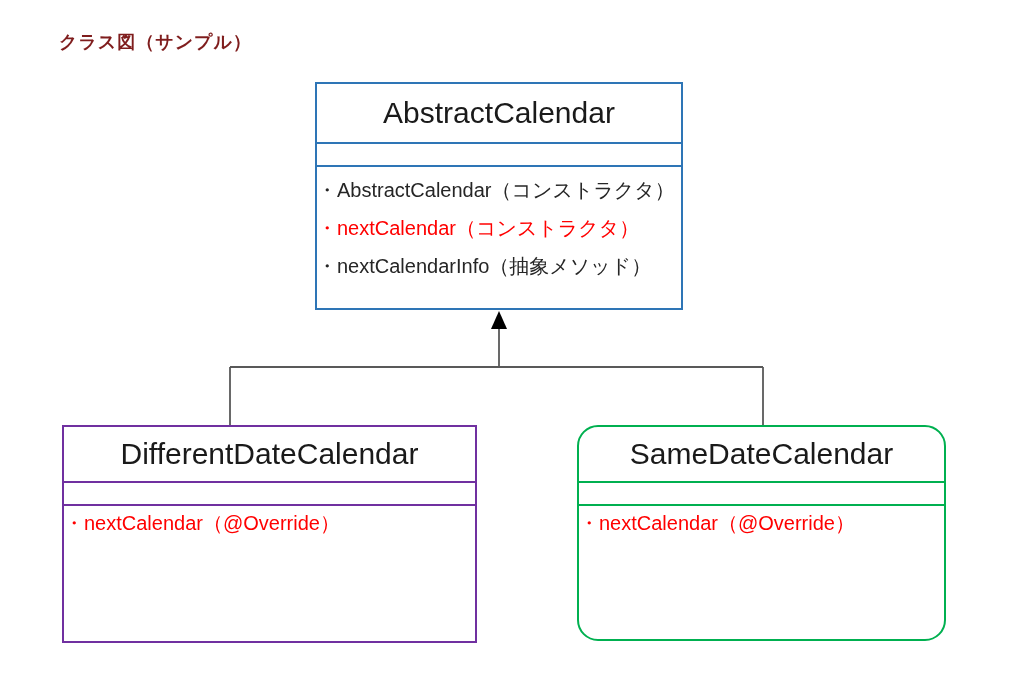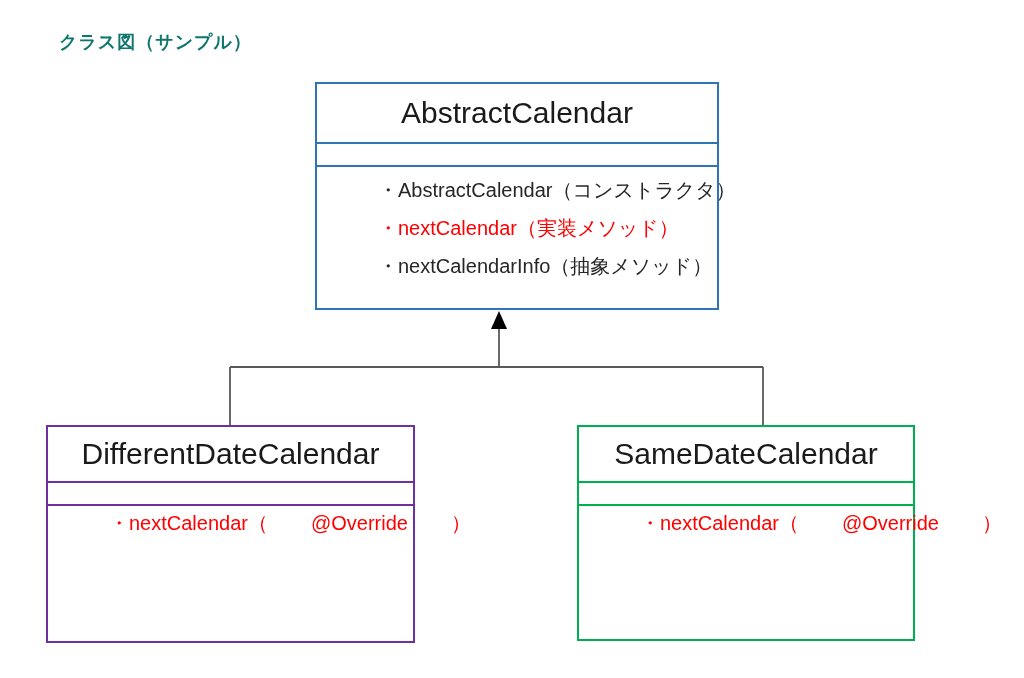--- a/index.html
+++ b/index.html
@@ -12,21 +12,21 @@
     font-family:"Liberation Sans","DejaVu Sans",sans-serif;
     color:#262626;
     overflow:hidden;
   }
   .page-title{
     position:absolute;
     left:59px;
     top:30px;
     font-size:18px;
     font-weight:bold;
-    color:#0f766e;
+    color:#7f1d1d;
     letter-spacing:1px;
   }
   .connectors{
     position:absolute;
     left:0;top:0;
     width:1024px;height:678px;
     pointer-events:none;
   }
   .classbox{
     position:absolute;
@@ -47,52 +47,51 @@
     border-bottom:2px solid;
     border-color:inherit;
   }
   .classbox .sec-methods{
     padding:0;
   }
   .method-line{
     display:flex;
     align-items:center;
     font-size:20px;
-    padding-left:13px;
     white-space:nowrap;
-    margin-left:48px;
   }
   
   .box-abstract{
     left:315px; top:82px;
-    width:404px; height:228px;
+    width:368px; height:228px;
     border-color:#2E75B6;
   }
   .box-abstract .sec-title{height:58px;}
   .box-abstract .sec-fields{height:21px;}
   .box-abstract .sec-methods{padding-top:4px;}
   .box-abstract .method-line{height:38px;}
   
   .box-different{
-    left:46px; top:425px;
-    width:369px; height:218px;
+    left:62px; top:425px;
+    width:415px; height:218px;
     border-color:#7030A0;
   }
   
   .box-same{
     left:577px; top:425px;
-    width:338px; height:216px;
+    width:369px; height:216px;
     border-color:#00B050;
+    border-radius:21px;
   }
   .box-different .sec-title,
   .box-same .sec-title{height:54px;}
   .box-different .sec-fields,
   .box-same .sec-fields{height:21px;}
   .box-different .method-line,
-  .box-same .method-line{height:34px;gap:43px;}
+  .box-same .method-line{height:34px;}
   .c-black{color:#262626;}
   .c-red{color:#FF0000;}
   .it{}
 </style>
 </head>
 <body>
 
 <div class="stage">
 
   <div class="page-title">クラス図（サンプル）</div>
@@ -103,21 +102,21 @@
     <path d="M230 367 L230 426" stroke="#595959" stroke-width="1.8" fill="none"></path>
     <path d="M763 367 L763 426" stroke="#595959" stroke-width="1.8" fill="none"></path>
     <polygon points="499,311 491,329 507,329" fill="#000000"></polygon>
   </svg>
 
   <div class="classbox box-abstract">
     <div class="sec-title">AbstractCalendar</div>
     <div class="sec-fields"></div>
     <div class="sec-methods">
       <div class="method-line c-black">・AbstractCalendar（コンストラクタ）</div>
-      <div class="method-line c-red">・nextCalendar（実装メソッド）</div>
+      <div class="method-line c-red">・nextCalendar（コンストラクタ）</div>
       <div class="method-line c-black">・nextCalendarInfo（抽象メソッド）</div>
     </div>
   </div>
 
   <div class="classbox box-different">
     <div class="sec-title">DifferentDateCalendar</div>
     <div class="sec-fields"></div>
     <div class="sec-methods">
       <div class="method-line c-red">
         <span>・nextCalendar（</span>

